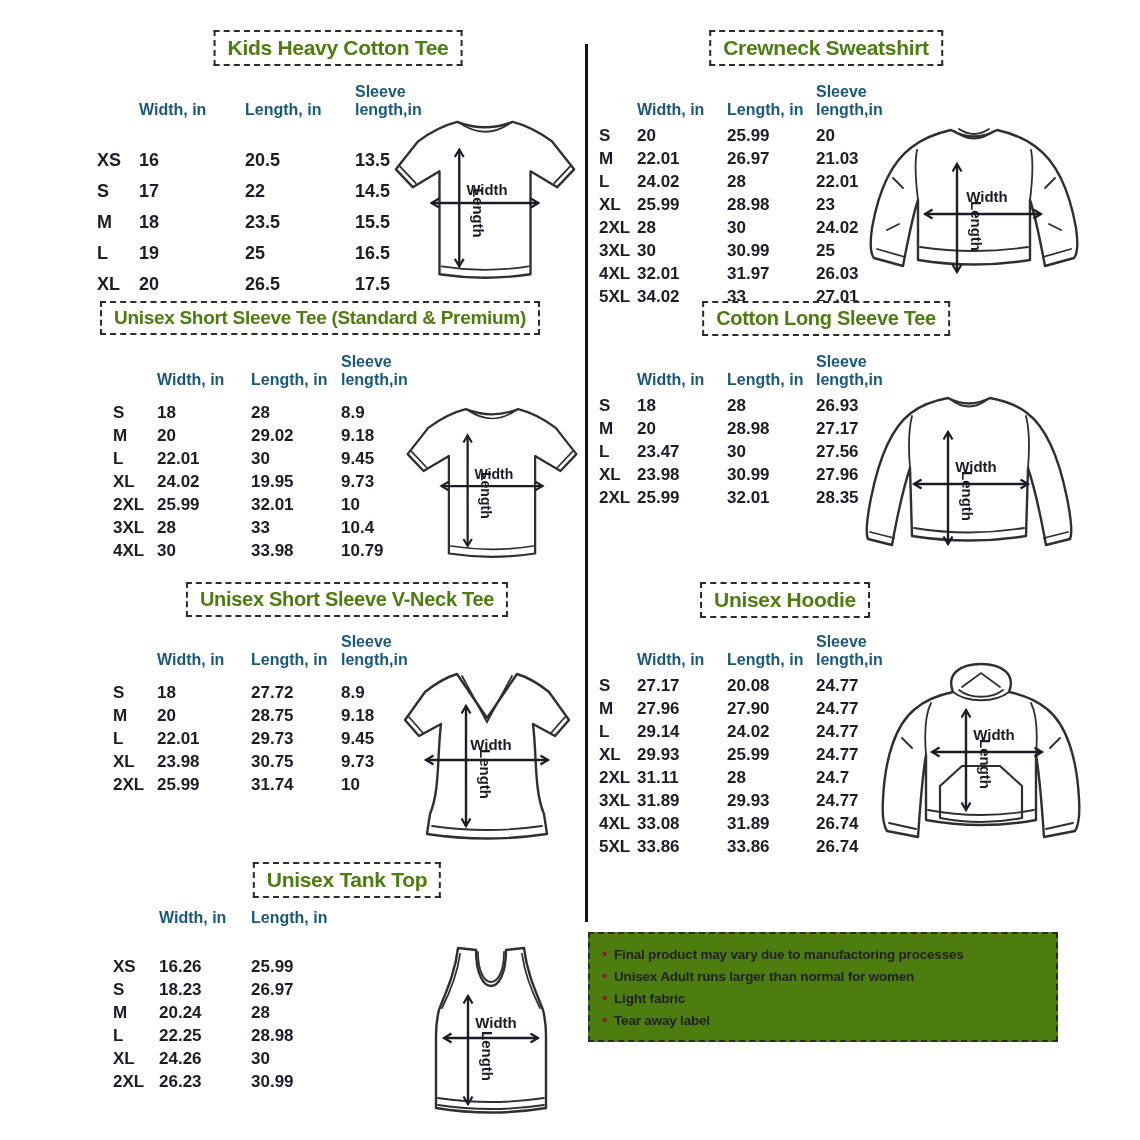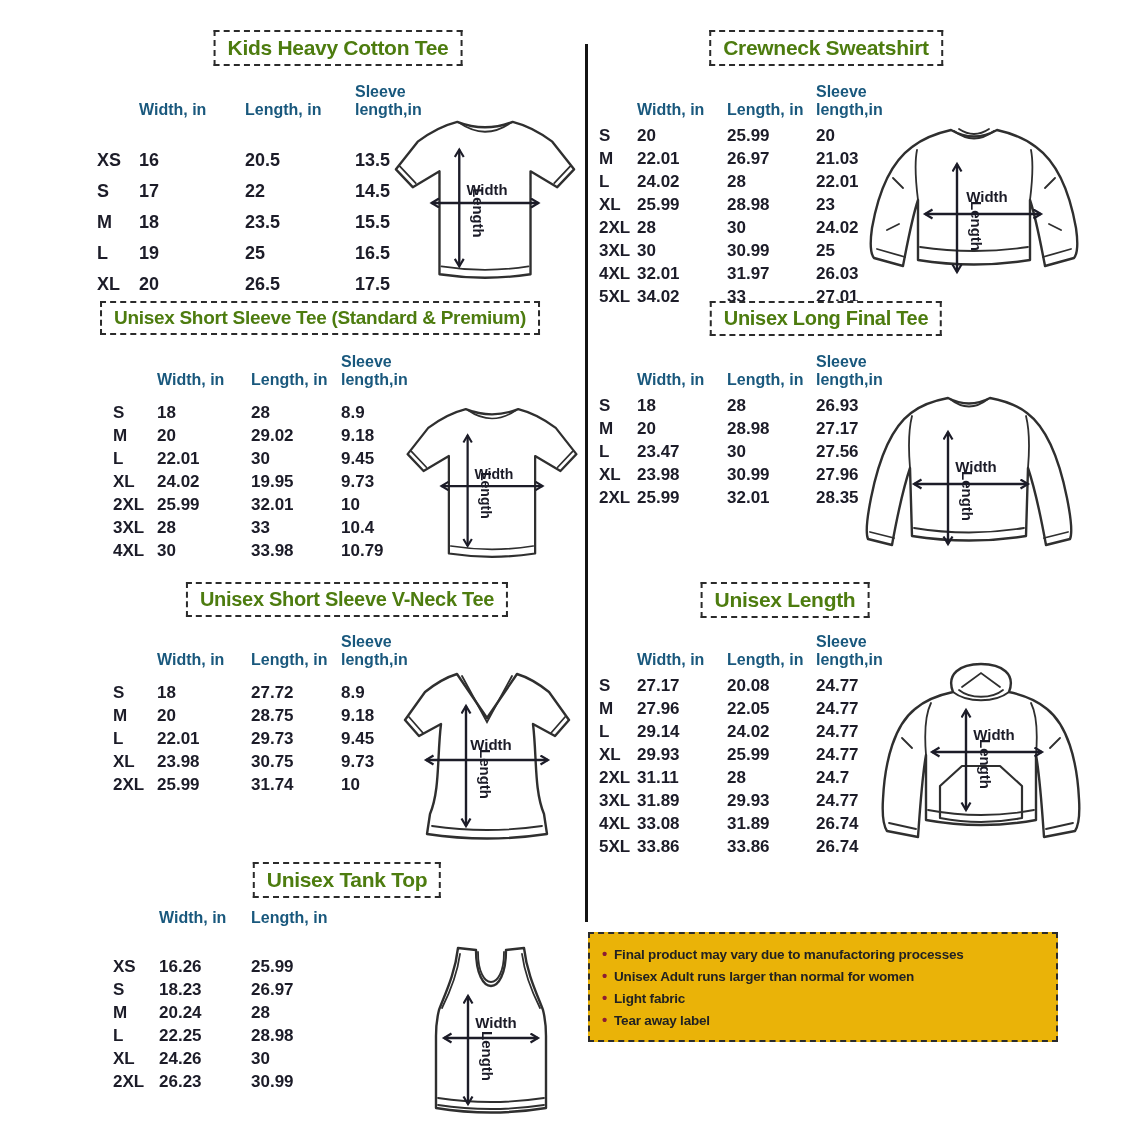--- a/index.html
+++ b/index.html
@@ -57,21 +57,21 @@
 
   .g{fill:#fff;stroke:#2f2f2f;stroke-width:2.4;stroke-linejoin:round;}
   .gp{fill:#fff;stroke:#2f2f2f;stroke-width:2.2;stroke-linejoin:round;}
   .g2{fill:none;stroke:#2f2f2f;stroke-width:1.8;stroke-linecap:round;}
   .arr{stroke:#1c1c28;stroke-width:2.4;}
   .dim{font-family:"Liberation Sans",sans-serif;font-size:15px;font-weight:bold;fill:#1c1c28;}
 
   
   #divider{position:absolute;left:585px;top:44px;width:3px;height:878px;background:#141414;}
   #notes{position:absolute;left:588px;top:932px;width:470px;border:2px dashed #2b2b2b;
-         background:#eab308;box-sizing:border-box;padding:9px 10px;}
+         background:#4d7c0f;box-sizing:border-box;padding:9px 10px;}
   #notes ul{margin:0;padding:0;list-style:none;}
   #notes li{font-size:13.5px;font-weight:bold;color:#222;line-height:21px;
             letter-spacing:-0.2px;white-space:nowrap;}
   #notes li::before{content:"\2022";color:#8c1d33;margin:0 7px 0 2px;font-size:15px;}
 </style>
 </head>
 <body>
 
 <svg width="0" height="0" style="position:absolute" aria-hidden="true">
   <defs>
@@ -381,21 +381,21 @@
   <path class="g2" d="M55,86 C52,62 52,46 54,36 M167,86 C170,62 170,46 168,36"></path>
   <path class="g2" d="M14,135 L42,143 M208,135 L180,143"></path>
   <path class="g2" d="M57,133 Q111,141 165,133"></path>
   <path class="g2" d="M30,64 L40,74 M192,64 L182,74 M24,116 L36,110 M198,116 L186,110"></path>
   <line class="arr" x1="62" y1="100" x2="178" y2="100" marker-start="url(#ah)" marker-end="url(#ah)"></line>
   <line class="arr" x1="94" y1="50" x2="94" y2="158" marker-start="url(#ah)" marker-end="url(#ah)"></line>
   <text class="dim" x="124" y="88" text-anchor="middle">Width</text>
   <text class="dim" x="108" y="112" transform="rotate(90 108 112)" text-anchor="middle">Length</text>
 </svg>
 
-<div class="title" id="t-ls">Unisex Long Final Tee</div>
+<div class="title" id="t-ls">Cotton Long Sleeve Tee</div>
 <table class="size-table rt" id="tb-ls">
     <thead>
       <tr>
         <th></th>
         <th>Width, in</th>
         <th>Length, in</th>
         <th>Sleeve
 length,in</th>
       </tr>
     </thead>
@@ -437,42 +437,42 @@
   <path class="g2" d="M94,13 Q113,28 132,13"></path>
   <path class="g2" d="M54,82 C52,58 53,42 56,30 M172,82 C174,58 173,42 170,30"></path>
   <path class="g2" d="M58,142 Q113,151 168,142"></path>
   <path class="g2" d="M14,146 L38,152 M212,146 L188,152"></path>
   <line class="arr" x1="58" y1="98" x2="172" y2="98" marker-start="url(#ah)" marker-end="url(#ah)"></line>
   <line class="arr" x1="92" y1="46" x2="92" y2="158" marker-start="url(#ah)" marker-end="url(#ah)"></line>
   <text class="dim" x="120" y="86" text-anchor="middle">Width</text>
   <text class="dim" x="106" y="110" transform="rotate(90 106 110)" text-anchor="middle">Length</text>
 </svg>
 
-<div class="title" id="t-hood">Unisex Length</div>
+<div class="title" id="t-hood">Unisex Hoodie</div>
 <table class="size-table rt" id="tb-hood">
     <thead>
       <tr>
         <th></th>
         <th>Width, in</th>
         <th>Length, in</th>
         <th>Sleeve
 length,in</th>
       </tr>
     </thead>
     <tbody>
       <tr>
         <td>S</td>
         <td>27.17</td>
         <td>20.08</td>
         <td>24.77</td>
       </tr>
       <tr>
         <td>M</td>
         <td>27.96</td>
-        <td>22.05</td>
+        <td>27.90</td>
         <td>24.77</td>
       </tr>
       <tr>
         <td>L</td>
         <td>29.14</td>
         <td>24.02</td>
         <td>24.77</td>
       </tr>
       <tr>
         <td>XL</td>

